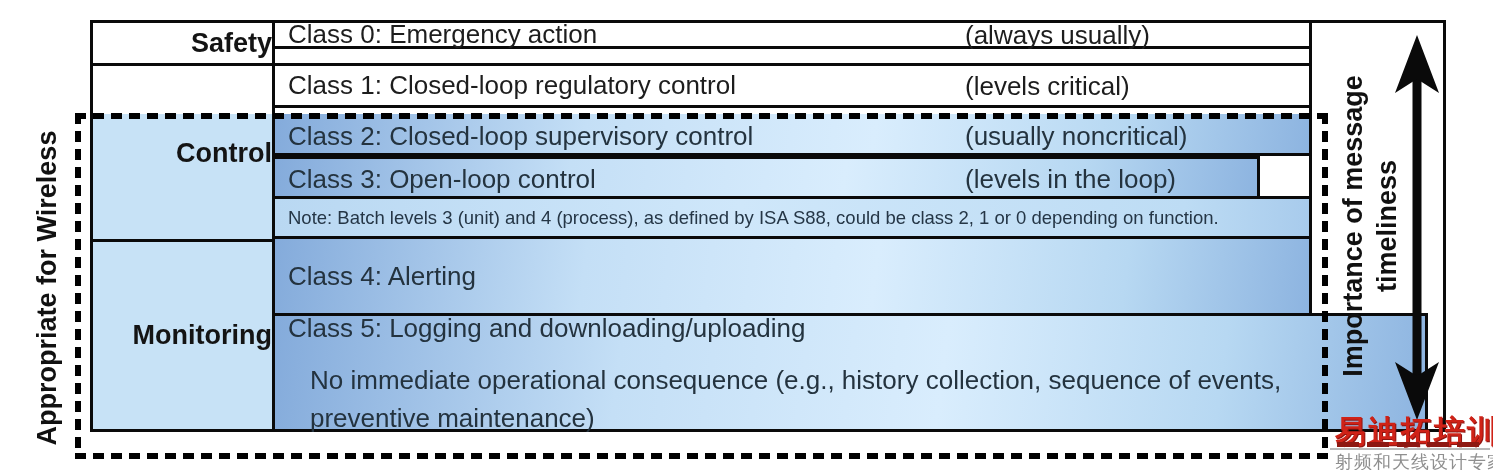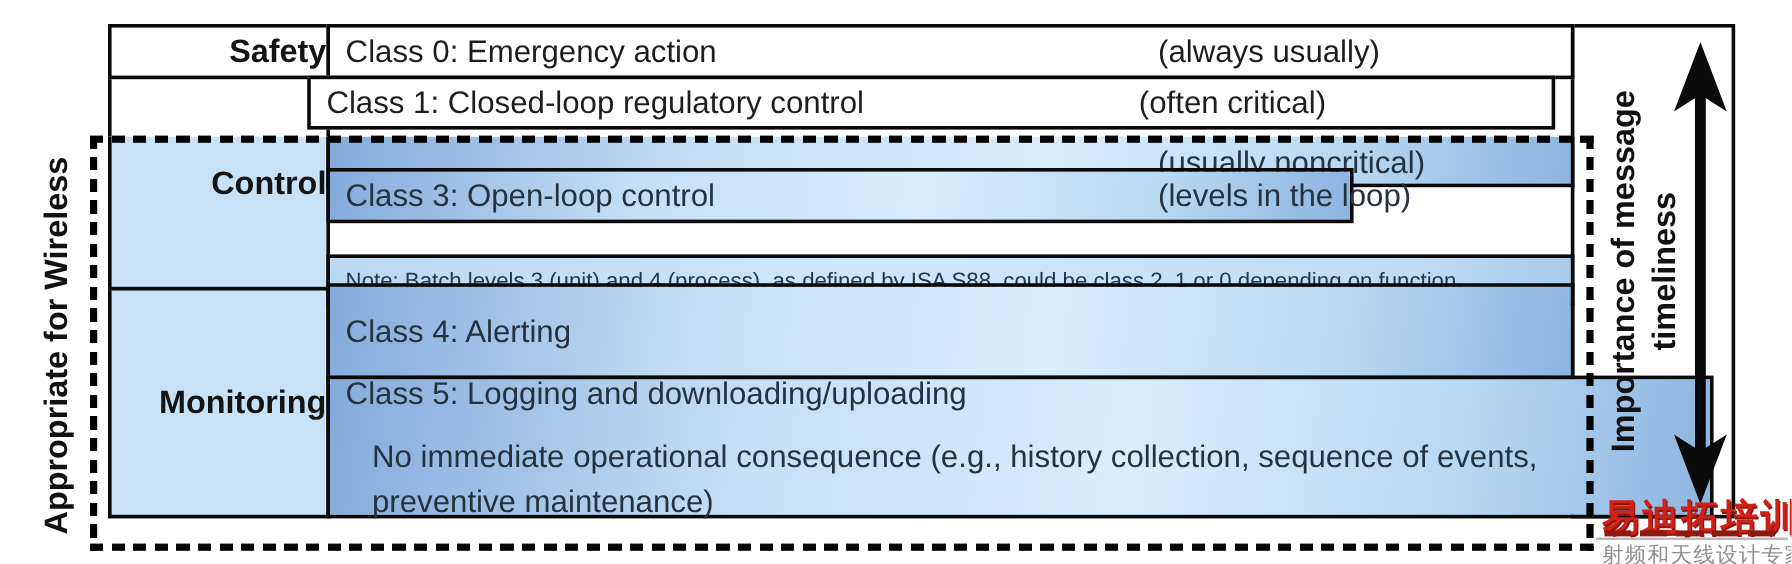--- a/index.html
+++ b/index.html
@@ -7,21 +7,21 @@
          font-family:"Liberation Sans","DejaVu Sans",sans-serif;}
   .abs{position:absolute;box-sizing:border-box;}
 
   
   .cell{border:3px solid #0a0a0a;}
   .row{display:flex;align-items:center;padding-left:13px;font-size:26px;color:#1d1d1d;z-index:1;}
   .row .lbl{white-space:nowrap;}
   .annotation{position:absolute;left:690px;top:50%;transform:translateY(-50%);white-space:nowrap;}
   .blue{background:linear-gradient(97deg,#84abdb 0%,#c4dff6 30%,#d9edfd 58%,#b7d8f2 82%,#8db4e0 100%);
         color:#24333f;}
-  .notebg{background:linear-gradient(90deg,#b9d8f2 0%,#cfe7fa 45%,#bddcf4 88%,#a8cbec 100%);color:#253646;margin-top:16px;}
+  .notebg{background:linear-gradient(90deg,#b9d8f2 0%,#cfe7fa 45%,#bddcf4 88%,#a8cbec 100%);color:#253646;}
   .cat{display:flex;justify-content:flex-end;font-weight:700;font-size:27px;color:#141414;z-index:1;}
   .catblue{background:#c7e2f6;}
   .multi{flex-direction:column;align-items:flex-start;justify-content:center;gap:14px;}
   .multi .line{line-height:38px;}
 
   
   .dash-h{height:6px;background:repeating-linear-gradient(90deg,#000 0 11px,transparent 11px 18px);z-index:3;}
   .dash-v{width:6px;background:repeating-linear-gradient(180deg,#000 0 11px,transparent 11px 18px);z-index:3;}
 
   
@@ -45,35 +45,36 @@
     <span>Safety</span>
   </div>
   <div class="abs" style="left:90px;top:63px;width:185px;height:51px;background:#fff;border-left:3px solid #0a0a0a;border-right:3px solid #0a0a0a;box-sizing:border-box;"></div>
   <div class="abs cell cat catblue" style="left:90px;top:239px;width:185px;height:193px;align-items:center;">
     <span>Monitoring</span>
   </div>
   <div class="abs cell cat catblue" style="left:90px;top:114px;width:185px;height:128px;border-top:none;align-items:flex-start;padding-top:24px;">
     <span>Control</span>
   </div>
 
-  <div class="abs cell row" style="left:272px;top:20px;width:1040px;height:46px;background:#fff;">
+  <div class="abs cell row" style="left:272px;top:20px;width:1040px;height:29px;background:#fff;">
     <span class="lbl">Class 0: Emergency action</span>
     <span class="annotation">(always usually)</span>
   </div>
 
-  <div class="abs cell row" style="left:256px;top:63px;width:1040px;height:45px;background:#fff;">
+  <div class="abs cell row" style="left:272px;top:63px;width:1040px;height:45px;background:#fff;">
     <span class="lbl">Class 1: Closed-loop regulatory control</span>
-    <span class="annotation">(often critical)</span>
+    <span class="annotation">(levels critical)</span>
   </div>
 
   <div class="abs cell row blue" style="left:272px;top:114px;width:1040px;height:42px;border-top:none;padding-top:5px;">
+    <span class="lbl">Class 2: Closed-loop supervisory control</span>
     <span class="annotation" style="top:calc(50% + 2px);">(usually noncritical)</span>
   </div>
 
-  <div class="abs cell row blue" style="left:272px;top:140px;width:856px;height:46px;">
+  <div class="abs cell row blue" style="left:272px;top:156px;width:988px;height:46px;">
     <span class="lbl">Class 3: Open-loop control</span>
     <span class="annotation">(levels in the loop)</span>
   </div>
 
   <div class="abs cell row notebg" style="left:272px;top:196px;width:1040px;height:43px;font-size:18.5px;">
     <span class="lbl">Note: Batch levels 3 (unit) and 4 (process), as defined by ISA S88, could be class 2, 1 or 0 depending on function.</span>
   </div>
 
   <div class="abs cell row blue multi" style="left:272px;top:236px;width:1040px;height:80px;">
     <div class="line">Class 4: Alerting</div>

